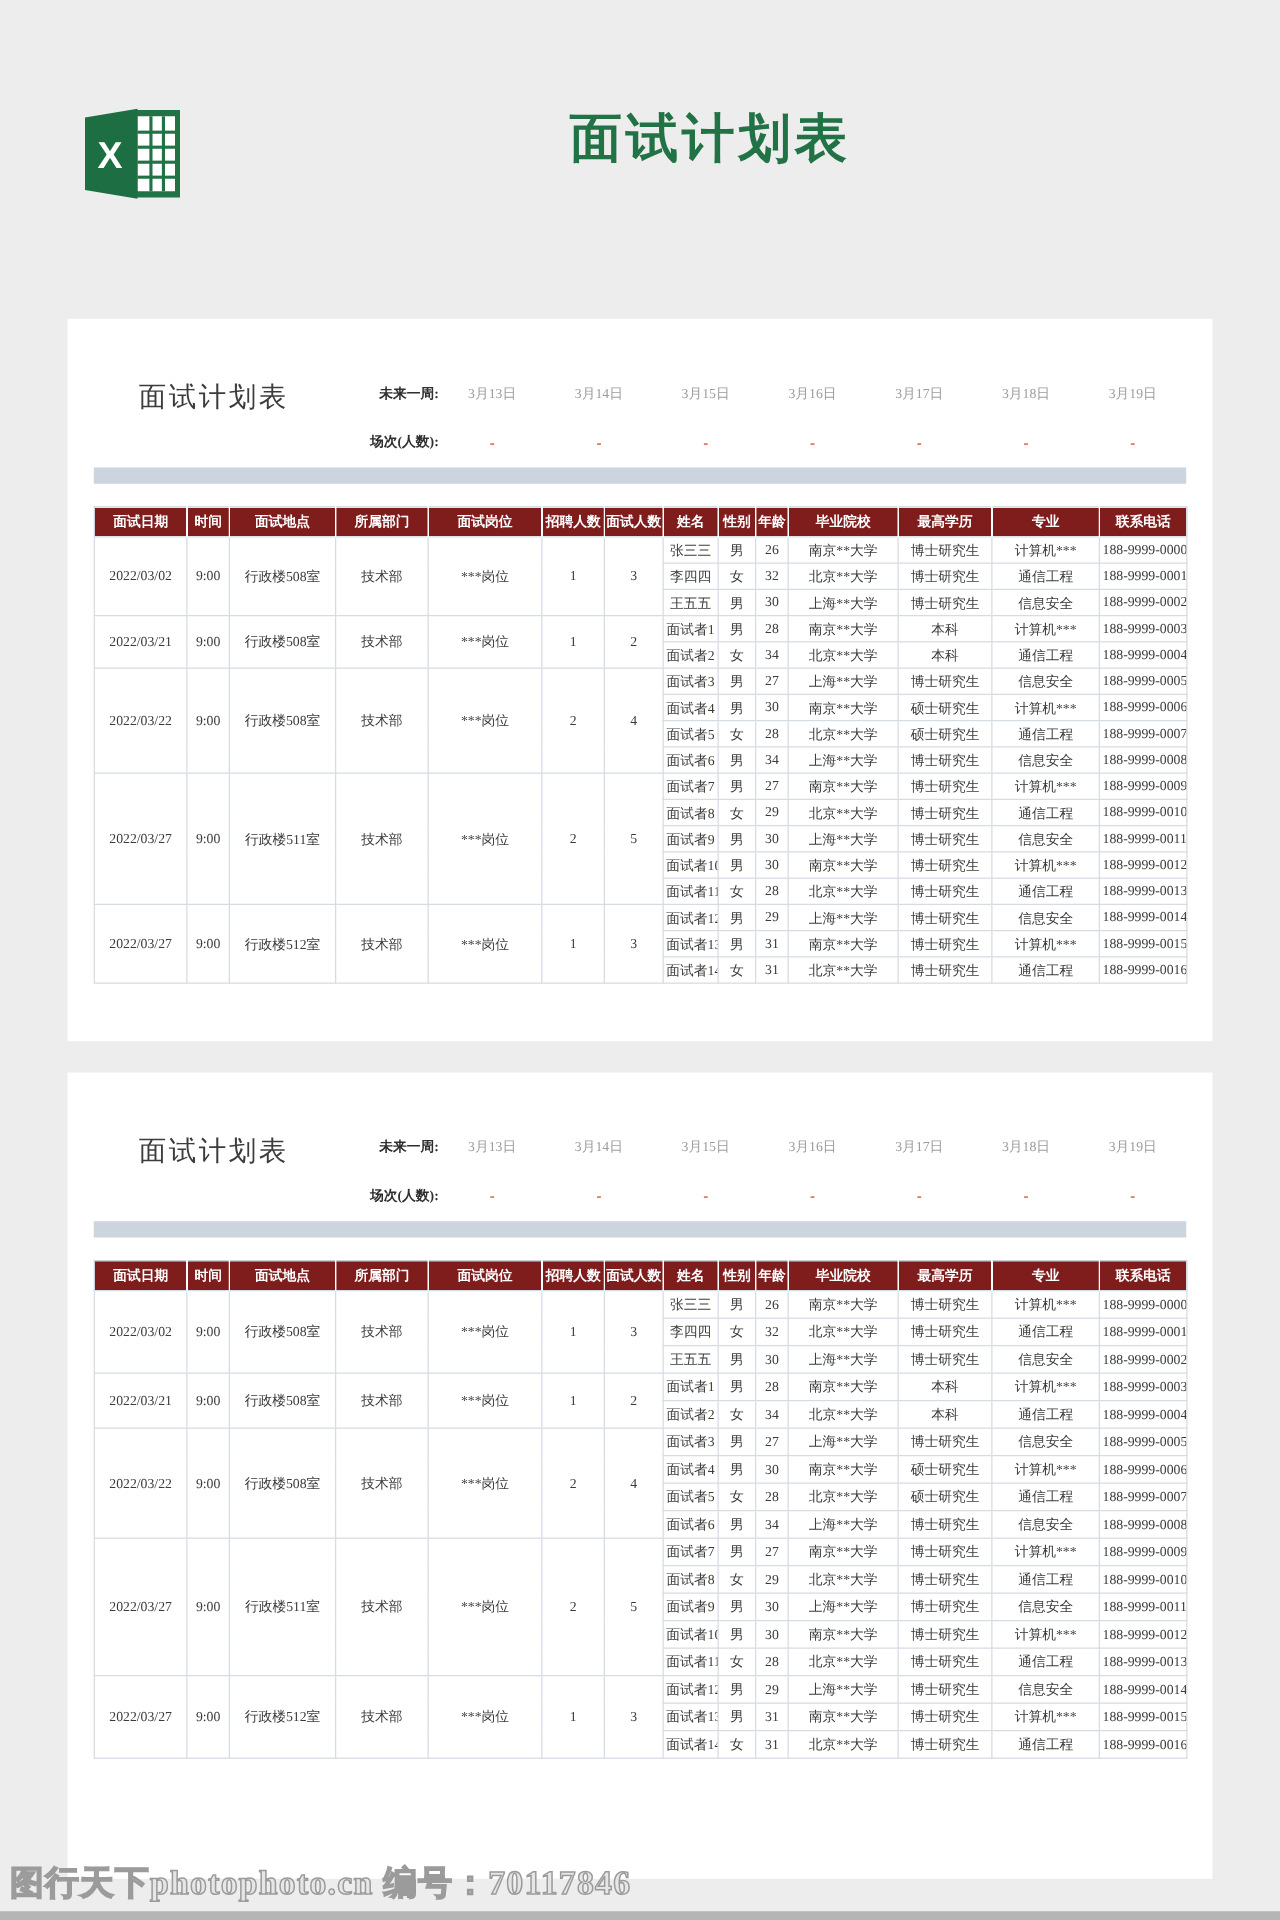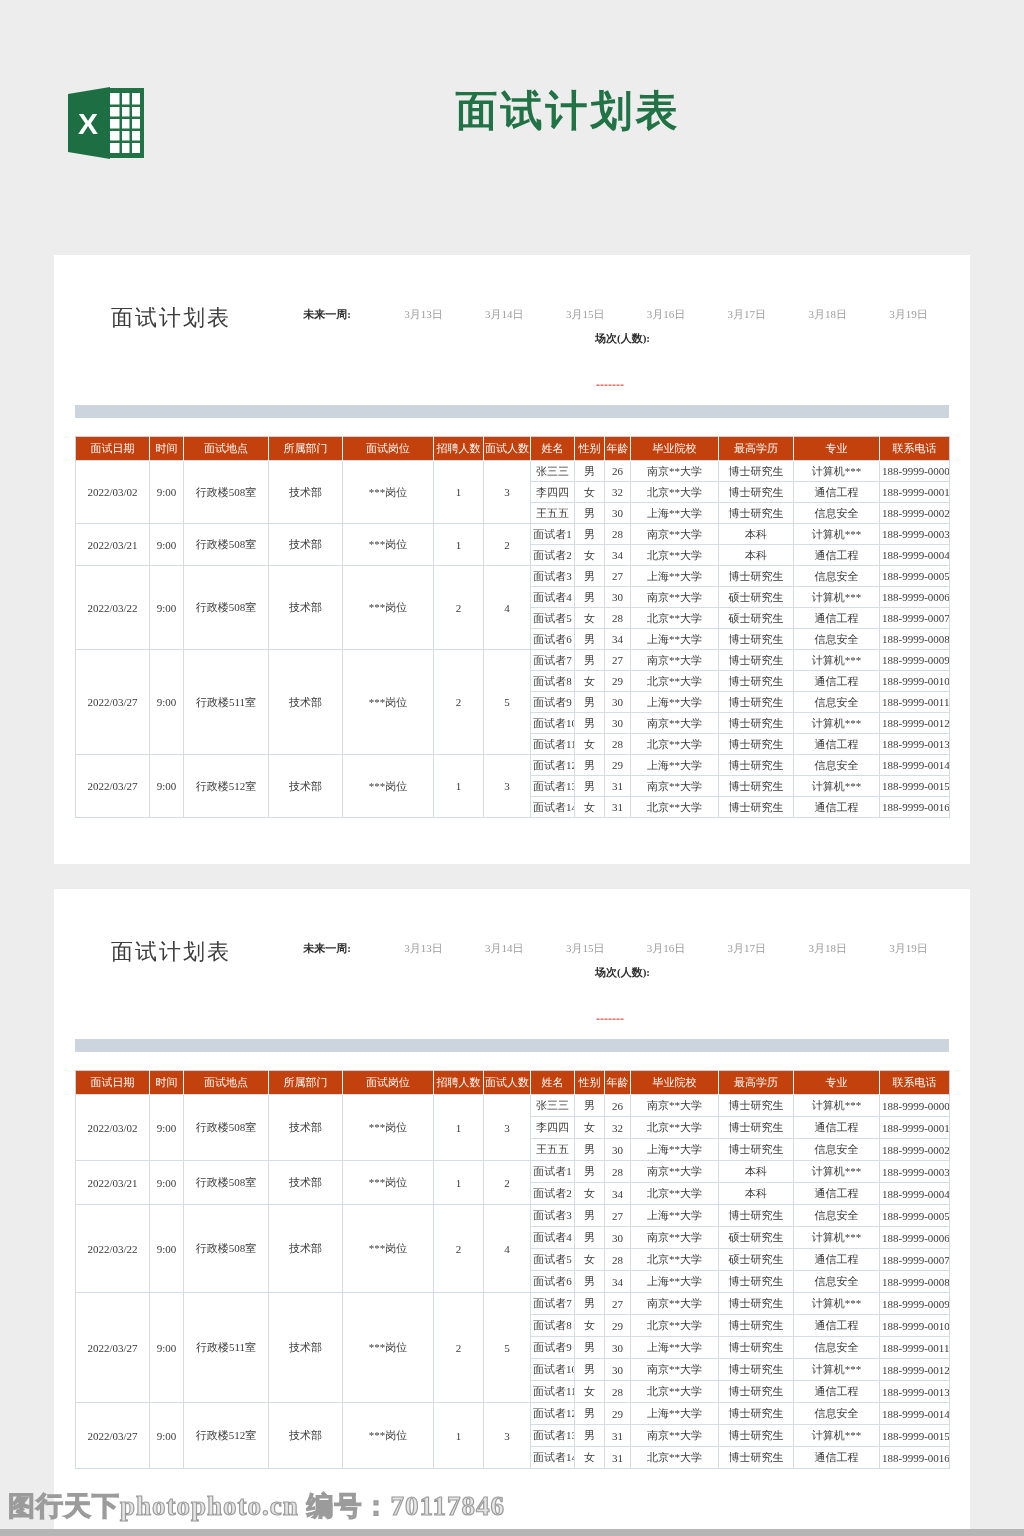--- a/index.html
+++ b/index.html
@@ -27,43 +27,43 @@
   }
   .card--second { padding-bottom:96px; margin-bottom:0; }
 
   .card-head { display:flex; align-items:flex-start; }
   .card-title {
     width:196px; box-sizing:border-box; padding-left:36px; padding-top:6px;
     font-size:22px; color:#3c3c3c; letter-spacing:2px;
     font-family:"Liberation Serif", serif;
   }
   .head-rows { flex:1; padding-top:10px; }
-  .head-row { display:flex; align-items:center;gap:32px; }
-  .head-row + .head-row { margin-top:9px;flex-direction:column; }
+  .head-row { display:flex; align-items:center; }
+  .head-row + .head-row { margin-top:24px; }
   .head-label {
     width:80px; text-align:right; font-size:11px; font-weight:bold; color:#2e2e2e;
     font-family:"Liberation Serif", serif; white-space:nowrap;
   }
   .head-cells { flex:1; display:flex; }
   .date-cell {
     flex:1; text-align:center; font-size:11px; color:#9c9c9c;
     font-family:"Liberation Serif", serif;
   }
   .dash-cell { flex:1; text-align:center; font-size:12px; font-weight:bold; color:#e4766b; }
 
   .accent-bar { height:13px; background:#ccd4de; margin:13px 0 18px; }
 
   
   .sched-table {
     width:874px; border-collapse:collapse; table-layout:fixed;
     font-family:"Liberation Serif", serif;
     border:1px solid #c9d1db;
   }
   .sched-table th {
-    background:#c2410c; color:#ffffff; font-size:11px; font-weight:normal;
+    background:#7f1d1d; color:#ffffff; font-size:11px; font-weight:bold;
     height:23px; padding:0 1px; border-right:1px solid #ffffff;
     white-space:nowrap; overflow:hidden;
   }
   .sched-table th:last-child { border-right:1px solid #c9d1db; }
   .sched-table td {
     font-size:11px; color:#3a3a3a; text-align:center; vertical-align:middle;
     height:20px; padding:0 2px; border:1px solid #d6dce4;
     white-space:nowrap; overflow:hidden;
   }
   .card--second .sched-table td { height:21px; }

